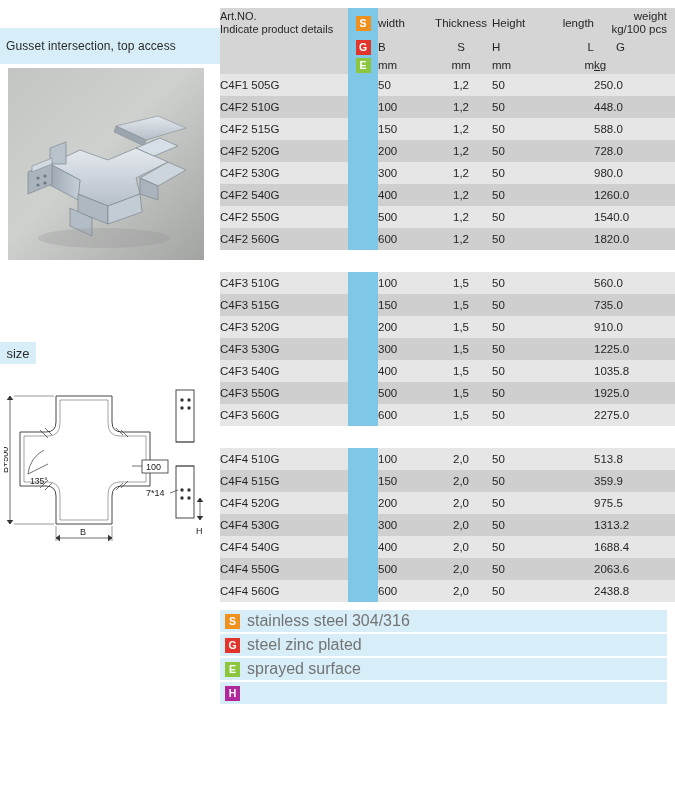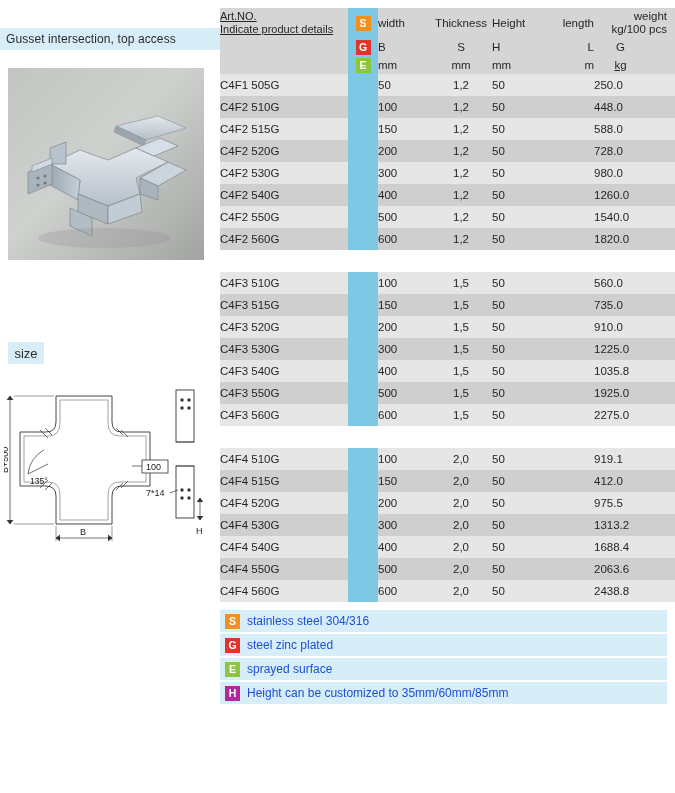--- a/index.html
+++ b/index.html
@@ -23,21 +23,21 @@
     left: 0;
     top: 0;
     width: 220px;
     height: 793px;
   }
   .title-bar {
     position: absolute;
     left: 0;
     top: 28px;
     width: 220px;
-    height: 22px;
+    height: 36px;
     background: #d7eef8;
     display: flex;
     align-items: center;
     padding-left: 6px;
   }
   .title-bar .title-text {
     font-size: 12px;
     color: #2a2a2a;
     letter-spacing: 0.1px;
     white-space: nowrap;
@@ -49,21 +49,21 @@
     top: 68px;
     width: 196px;
     height: 192px;
     background: linear-gradient(150deg, #b9bbb9 0%, #c9cbc9 35%, #a9aba9 100%);
     overflow: hidden;
   }
   .photo svg { display: block; }
 
   .size-bar {
     position: absolute;
-    left: 8px;
+    left: 0;
     top: 342px;
     width: 36px;
     height: 22px;
     background: #d7eef8;
     display: flex;
     align-items: center;
     justify-content: center;
   }
   .size-bar .size-text {
     font-size: 13px;
@@ -108,21 +108,21 @@
   .c-height{ width: 52px;  text-align: left; }
   .c-len   { width: 50px;  text-align: right; }
   .c-weight{ width: 73px;  text-align: left; padding-right: 14px; }
   .c-ancc  { width: 60px;  text-align: right; padding-right: 8px; }
 
   .hdr-row td { background: #d5d5d5; vertical-align: top; padding-top: 2px; }
   .hdr-row.r1 td { height: 30px; }
   .hdr-row.r2 td { height: 18px; }
   .hdr-row.r3 td { height: 18px; }
 
-  .hdr-art-1 { line-height: 13px; font-size: 11px; text-decoration: underline; }
+  .hdr-art-1 { line-height: 13px; font-size: 11px; }
   .hdr-weight-1 { line-height: 13px; font-size: 11px; text-align: right; padding-right: 14px; margin-top: 29px; }
 
   .codecell { background: #7ec8e6 !important; position: relative; padding: 0 !important; }
   .codebox {
     width: 15px; height: 15px;
     margin: 0 auto;
     color: #ffffff;
     font-size: 10.5px;
     line-height: 15px;
     text-align: center;
@@ -159,21 +159,21 @@
     font-size: 10.5px;
     line-height: 15px;
     text-align: center;
     font-weight: bold;
     flex: 0 0 auto;
   }
   .badge-S { background: #f0901f; }
   .badge-G { background: #e2342a; }
   .badge-E { background: #8cc63f; }
   .badge-H { background: #b0289b; }
-  .legend-text { font-size: 12px; color: #1d4ed8; }
+  .legend-text { font-size: 16px; color: #737373; }
 </style>
 </head>
 <body>
 
 <div id="page">
 
   <div class="left-col">
 
     <div class="title-bar">
       <span class="title-text">Gusset intersection, top access</span>
@@ -339,21 +339,21 @@
 
         <tr class="hdr-row r3">
           <td class="c-art"></td>
           <td class="c-code codecell">
             <div class="codebox code-E">E</div>
           </td>
           <td class="c-width">mm</td>
           <td class="c-thick">mm</td>
           <td class="c-height">mm</td>
           <td class="c-len">m</td>
-          <td class="c-weight" style="text-align:center;padding-right:20px;text-decoration:underline;">kg</td>
+          <td class="c-weight" style="padding-right:20px;text-decoration:underline;">kg</td>
           <td class="c-ancc"></td>
         </tr>
 
       <tr class="row-light">
             <td class="c-art">C4F1 505G</td>
             <td class="c-code row-blueband"></td>
             <td class="c-width">50</td>
             <td class="c-thick">1,2</td>
             <td class="c-height">50</td>
             <td class="c-len"></td>
@@ -506,31 +506,31 @@
           <tr class="spacer-row">
             <td colspan="8"></td>
           </tr>
           <tr class="row-light">
             <td class="c-art">C4F4 510G</td>
             <td class="c-code row-blueband"></td>
             <td class="c-width">100</td>
             <td class="c-thick">2,0</td>
             <td class="c-height">50</td>
             <td class="c-len"></td>
-            <td class="c-weight">919.1</td>
+            <td class="c-weight">513.8</td>
             <td class="c-ancc">9084510</td>
           </tr>
           <tr class="row-dark">
             <td class="c-art">C4F4 515G</td>
             <td class="c-code row-blueband"></td>
             <td class="c-width">150</td>
             <td class="c-thick">2,0</td>
             <td class="c-height">50</td>
             <td class="c-len"></td>
-            <td class="c-weight">412.0</td>
+            <td class="c-weight">359.9</td>
             <td class="c-ancc">9084515</td>
           </tr>
           <tr class="row-light">
             <td class="c-art">C4F4 520G</td>
             <td class="c-code row-blueband"></td>
             <td class="c-width">200</td>
             <td class="c-thick">2,0</td>
             <td class="c-height">50</td>
             <td class="c-len"></td>
             <td class="c-weight">975.5</td>
@@ -588,17 +588,16 @@
       <div class="legend-row">
         <div class="legend-badge badge-G" style="background: rgb(226, 52, 42);">G</div>
         <span class="legend-text">steel zinc plated</span>
       </div>
       <div class="legend-row">
         <div class="legend-badge badge-E" style="background: rgb(140, 198, 63);">E</div>
         <span class="legend-text">sprayed surface</span>
       </div>
       <div class="legend-row">
         <div class="legend-badge badge-H" style="background: rgb(176, 40, 155);">H</div>
-        <span class="legend-text">Height can be customized to 35mm/60mm/85mm</span>
       </div>
     </div>
 
 </div>
 
 </body></html>

